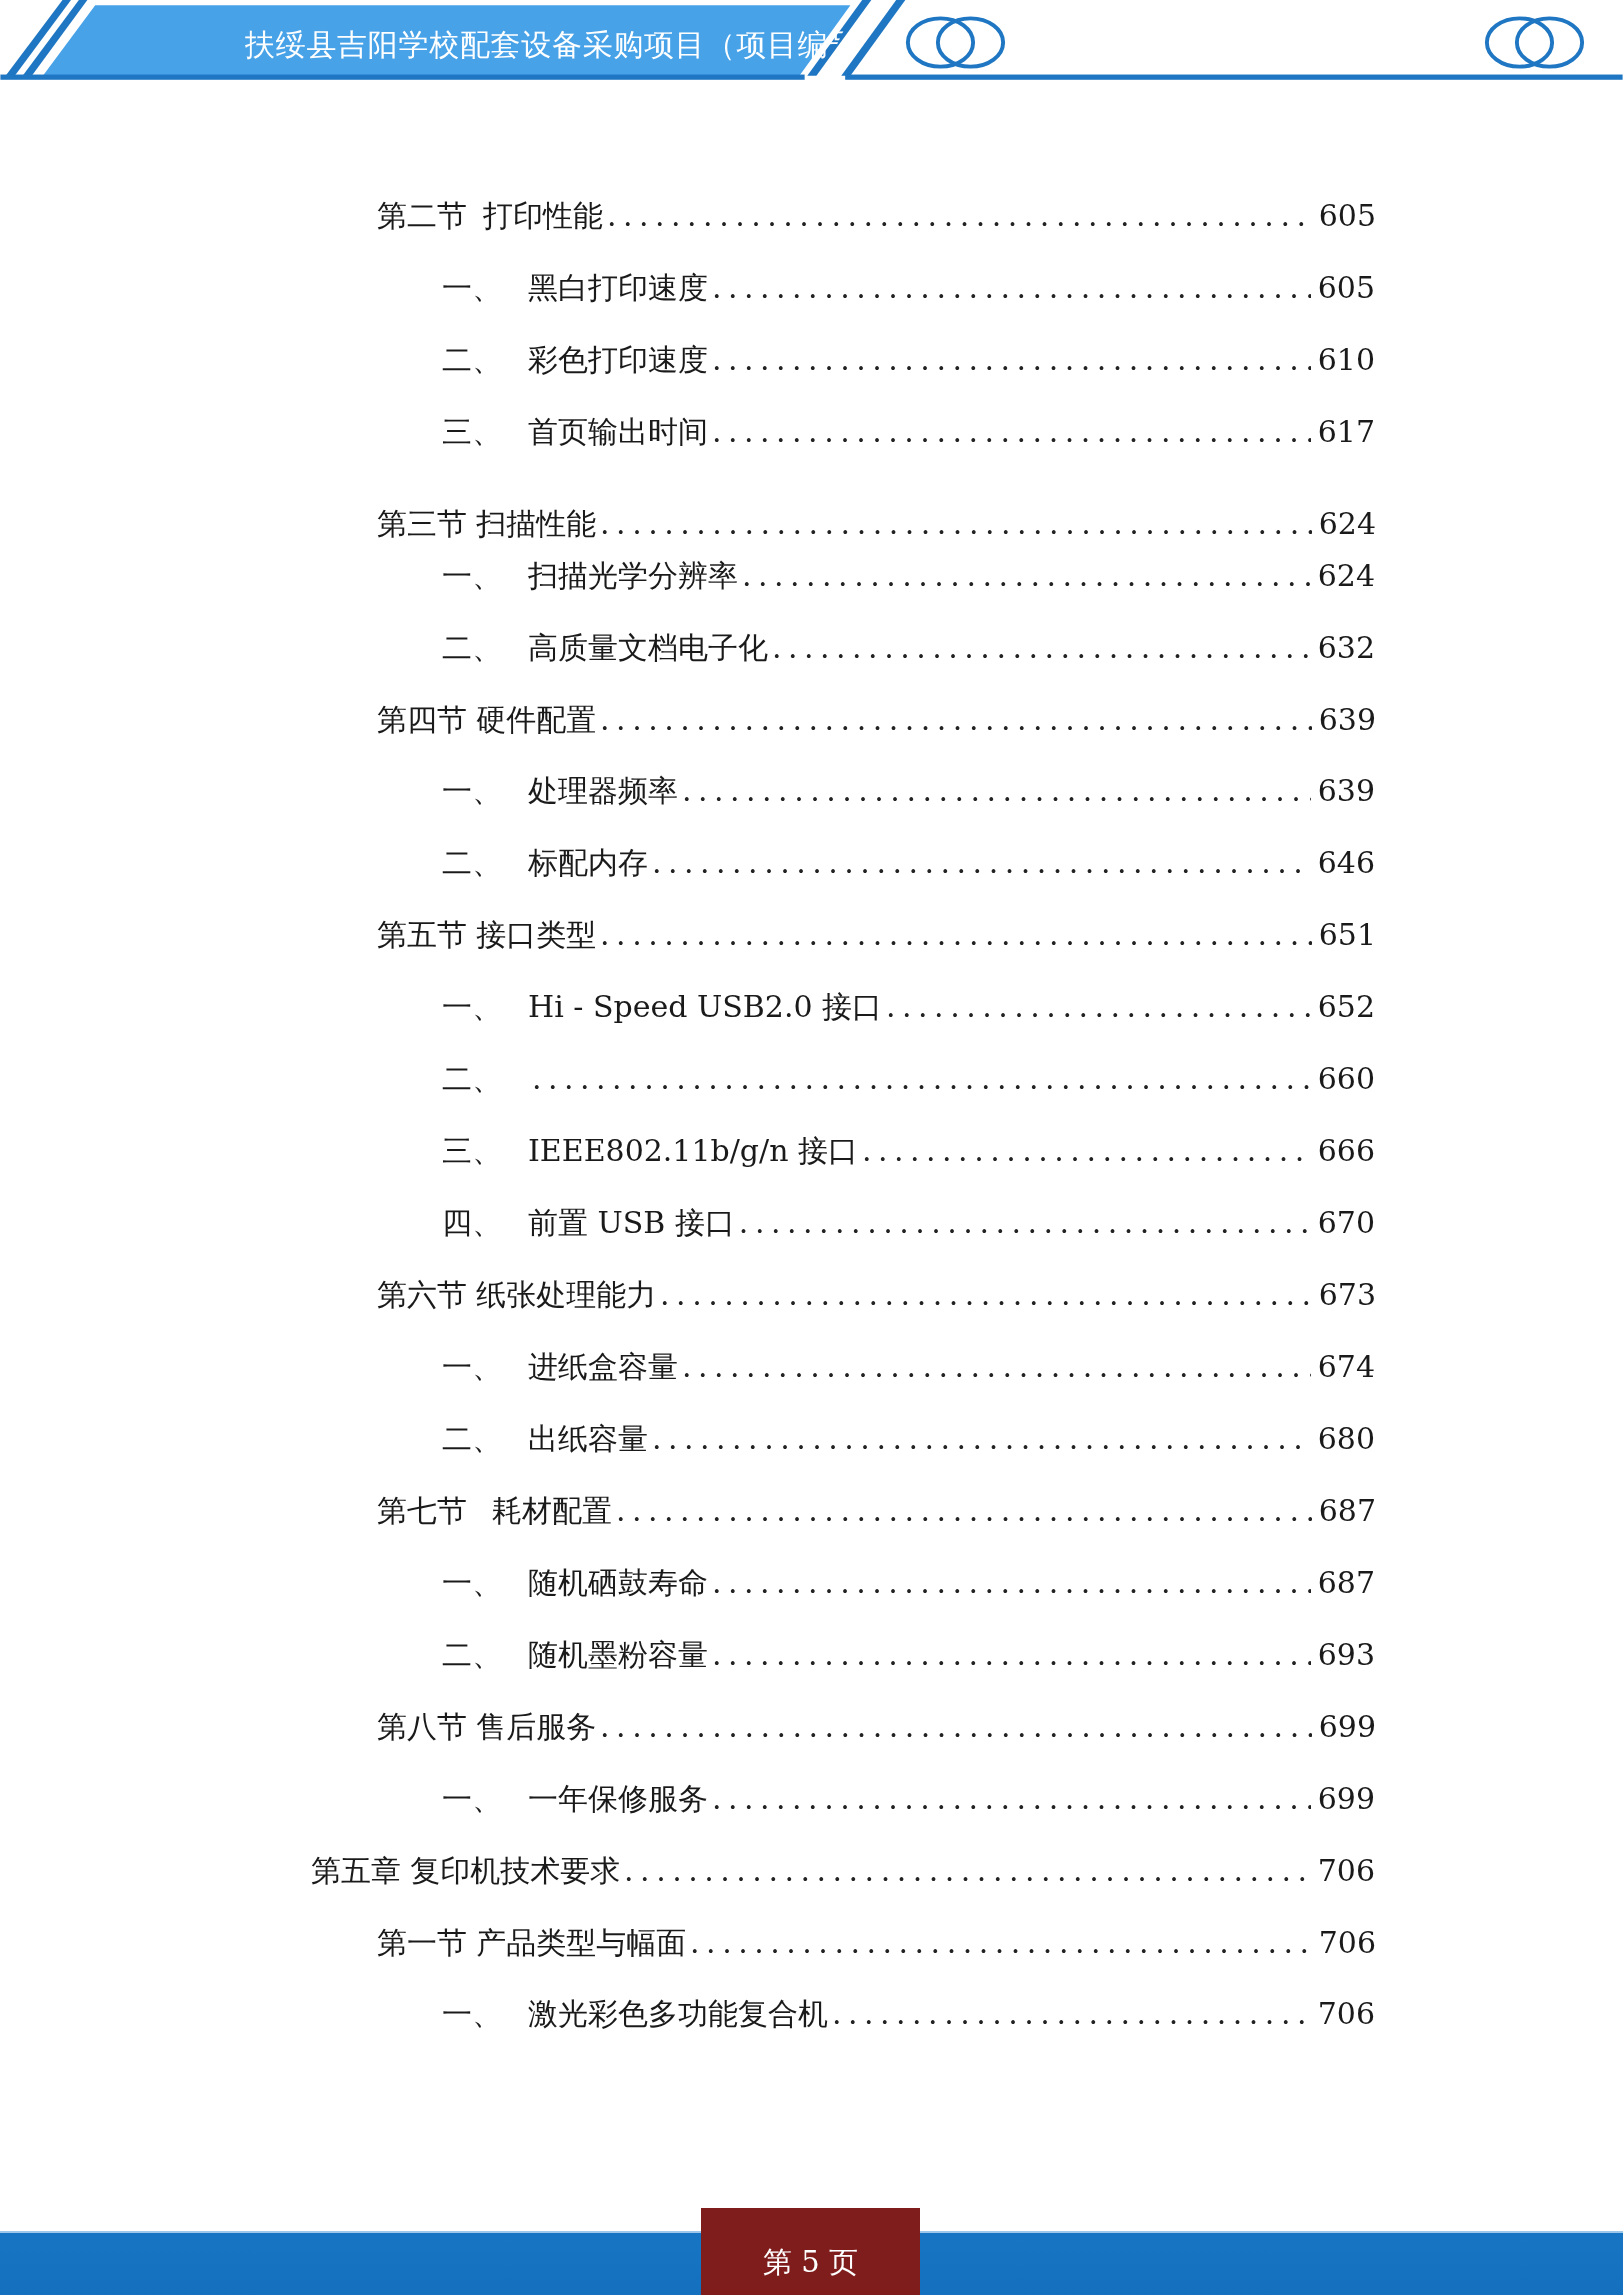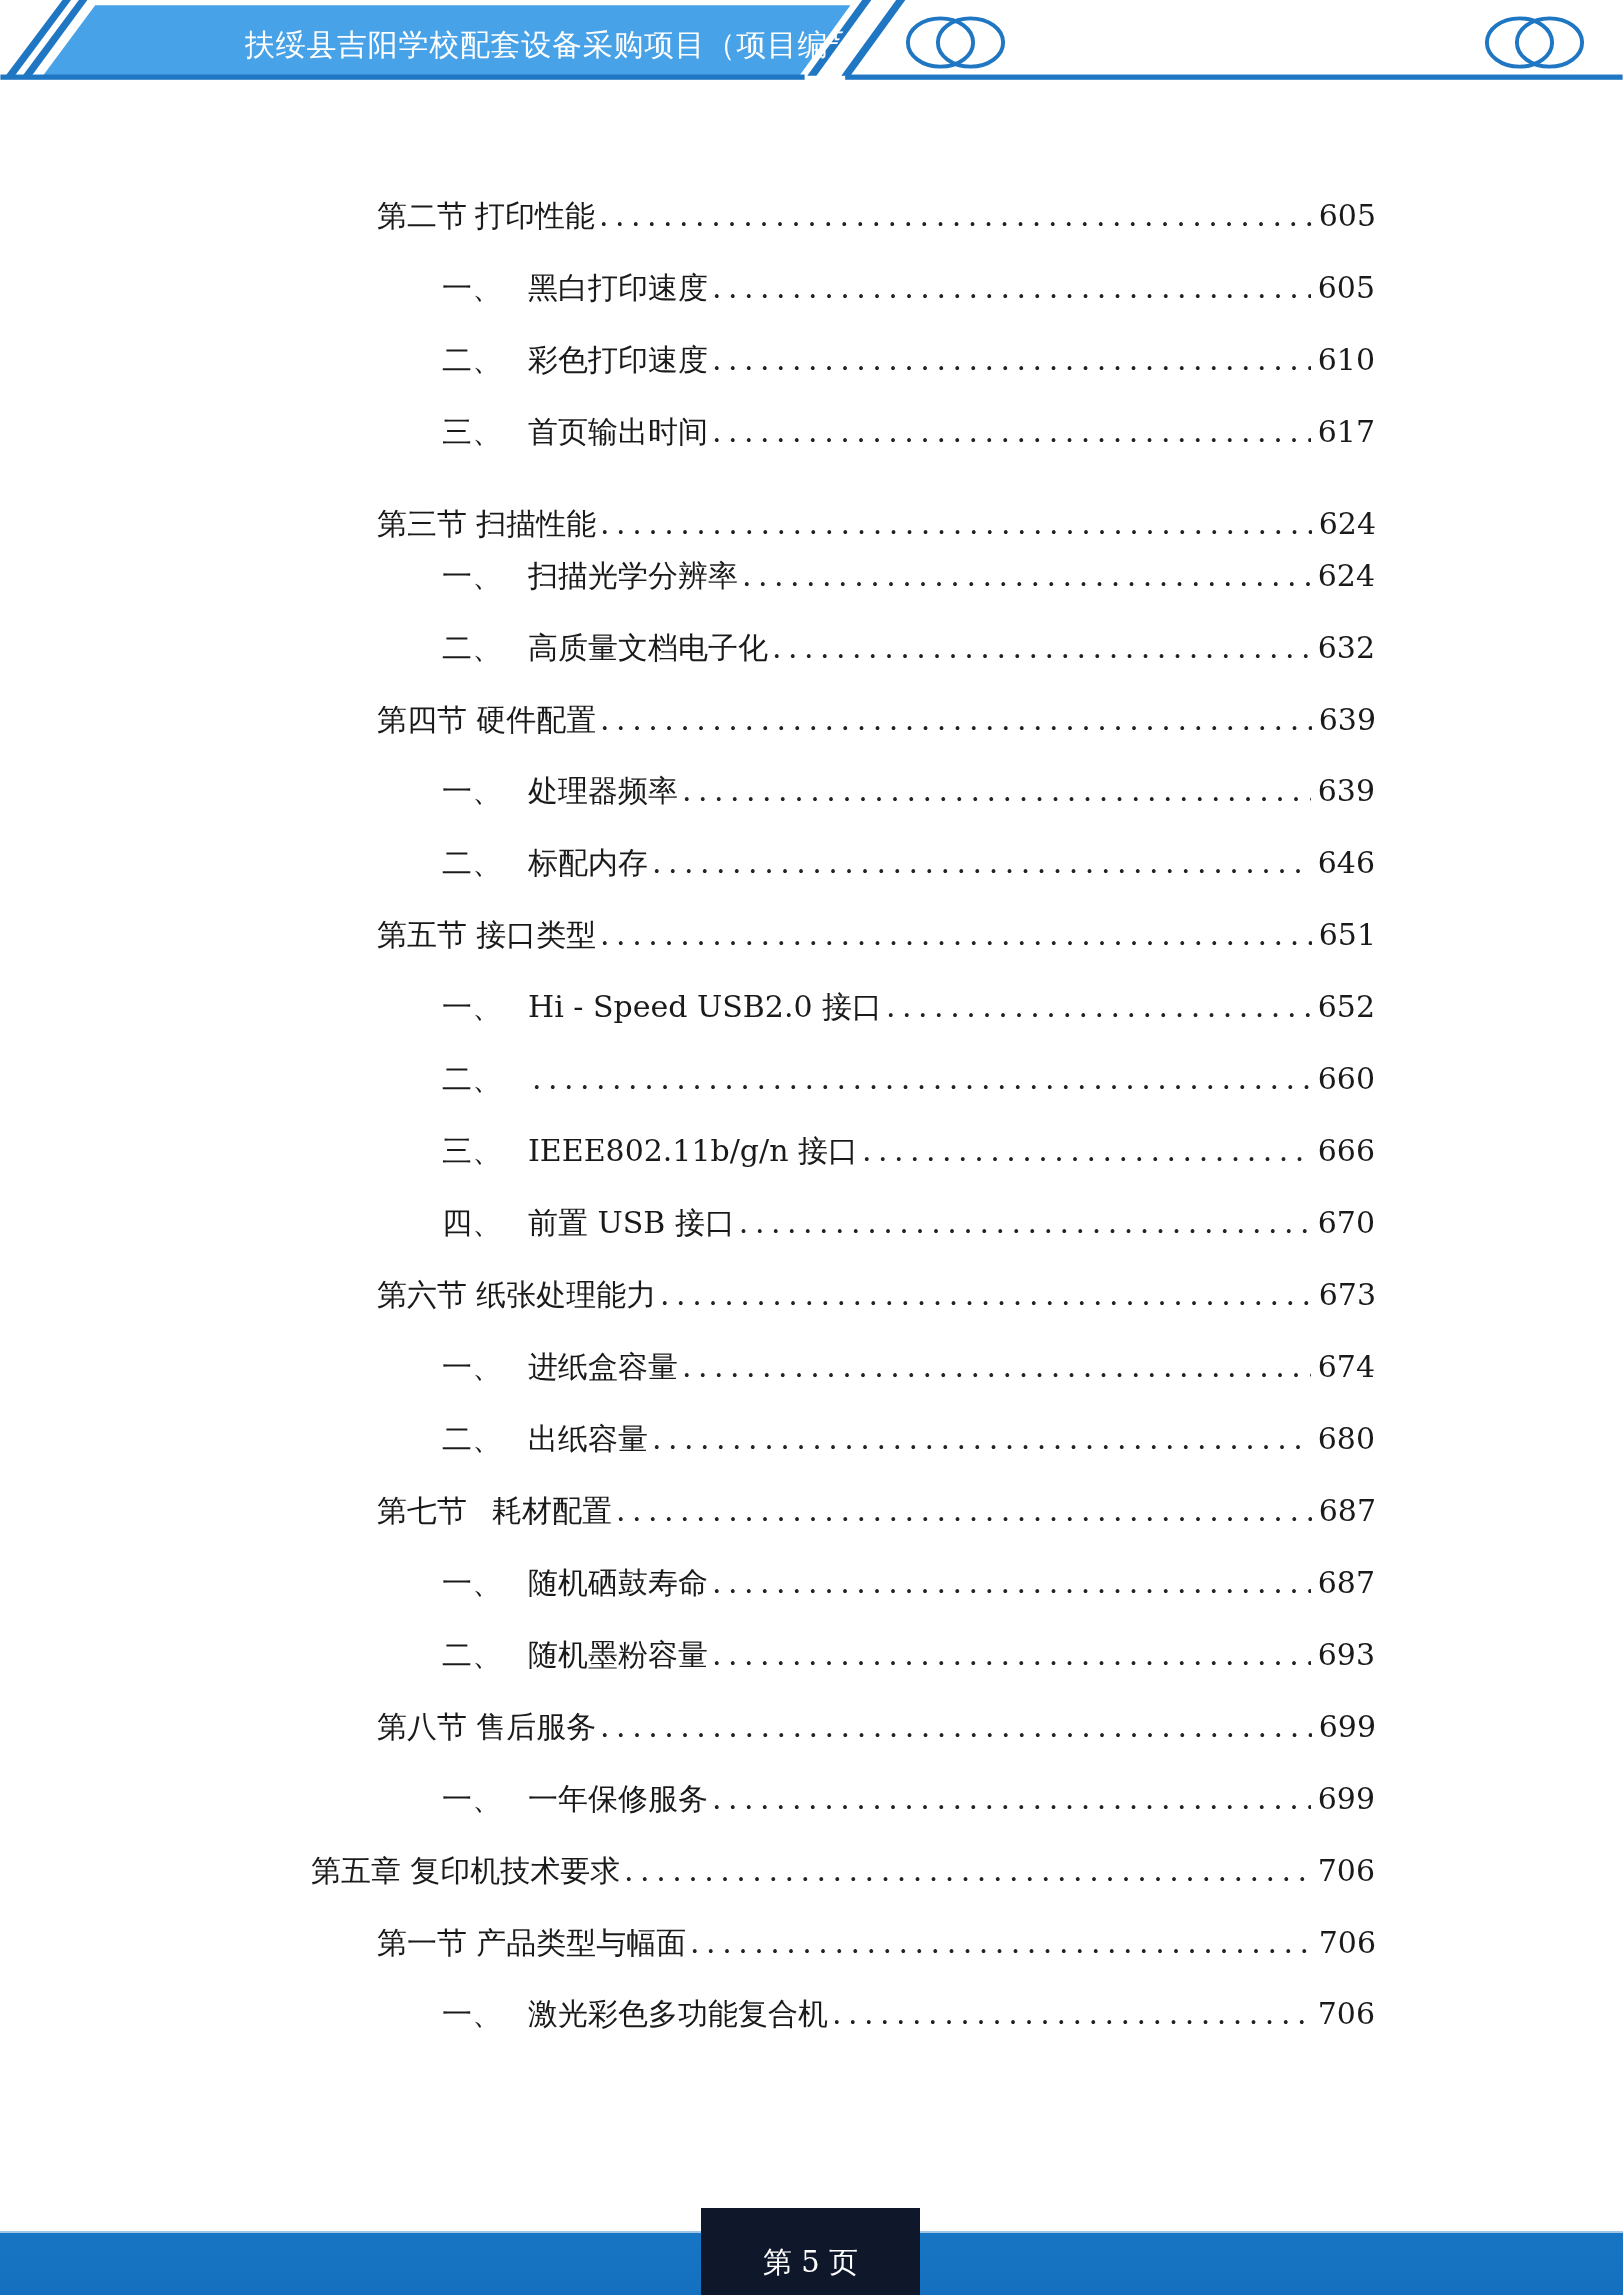--- a/index.html
+++ b/index.html
@@ -31,21 +31,21 @@
     letter-spacing: 6.5px; color: #222;
   }
   .toc-row .page { flex: 0 0 auto; text-align: right; }
   .footer-band {
     position: absolute; left: 0; top: 2231px; width: 1623px; height: 64px;
     background: linear-gradient(#1775c4, #1470bf);
     border-top: 2.6px solid #9fc7ea;
   }
   .footer-tab {
     position: absolute; left: 701px; top: 2208px; width: 219px; height: 88px;
-    background: #0f172a;
+    background: #7f1d1d;
     display: flex; align-items: center; justify-content: center;
   }
   .footer-tab span {
     color: #ffffff; font-size: 29px; margin-top: 22px;
     font-family: "DejaVu Serif", serif;
   }
 </style>
 </head>
 <body>
 
@@ -69,21 +69,21 @@
     <ellipse cx="128" cy="45" rx="50" ry="37" fill="none" stroke="#1f76c2" stroke-width="6"></ellipse>
   </svg>
   <svg class="logo" style="left:1466px;top:13px" width="137" height="59" viewBox="0 0 210 90">
     <ellipse cx="82" cy="45" rx="50" ry="37" fill="none" stroke="#1f76c2" stroke-width="6"></ellipse>
     <ellipse cx="128" cy="45" rx="50" ry="37" fill="none" stroke="#1f76c2" stroke-width="6"></ellipse>
   </svg>
 </div>
 
 <div class="toc" id="toc">
     <div class="toc-row" style="left: 377px; top: 196px; width: 999px;">
-      <span class="num" style="margin-right: 8px;">第二节</span>
+      <span class="num" style="margin-right: 16px;">第二节</span>
       <span class="title">打印性能</span>
       <span class="leader">........................................................................................................................................................................................................</span>
       <span class="page">605</span>
     </div>
     <div class="toc-row" style="left: 442px; top: 268px; width: 933px;">
       <span class="num" style="margin-right: 26px;">一、</span>
       <span class="title">黑白打印速度</span>
       <span class="leader">........................................................................................................................................................................................................</span>
       <span class="page">605</span>
     </div>

